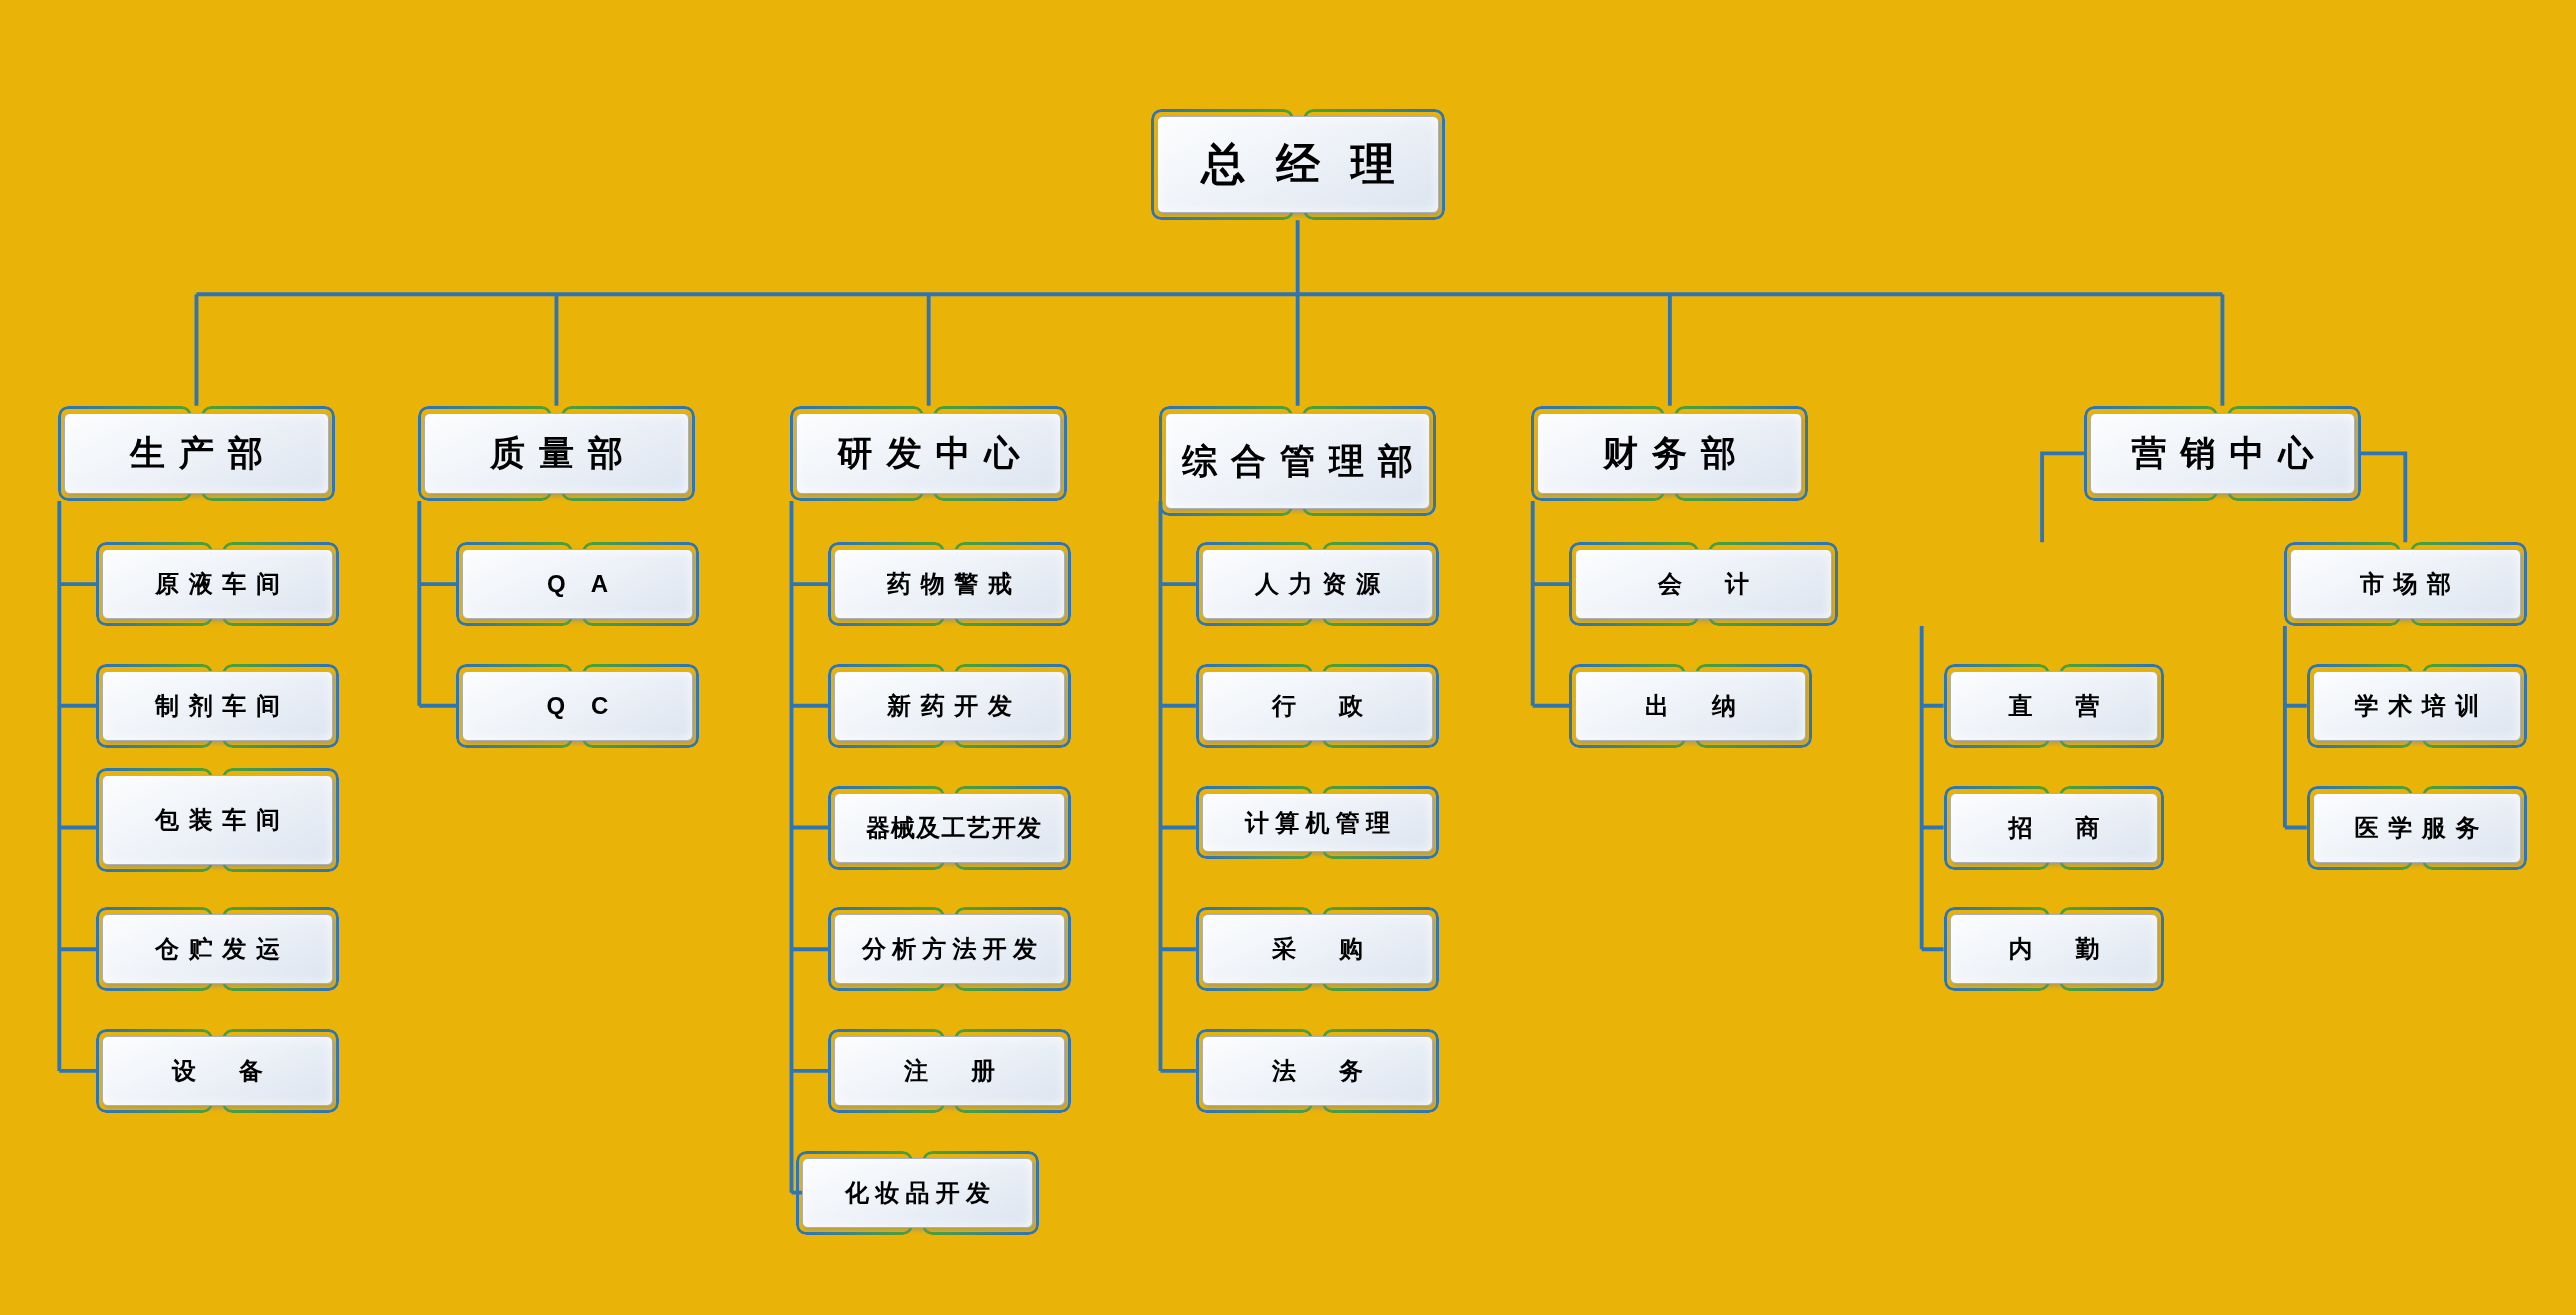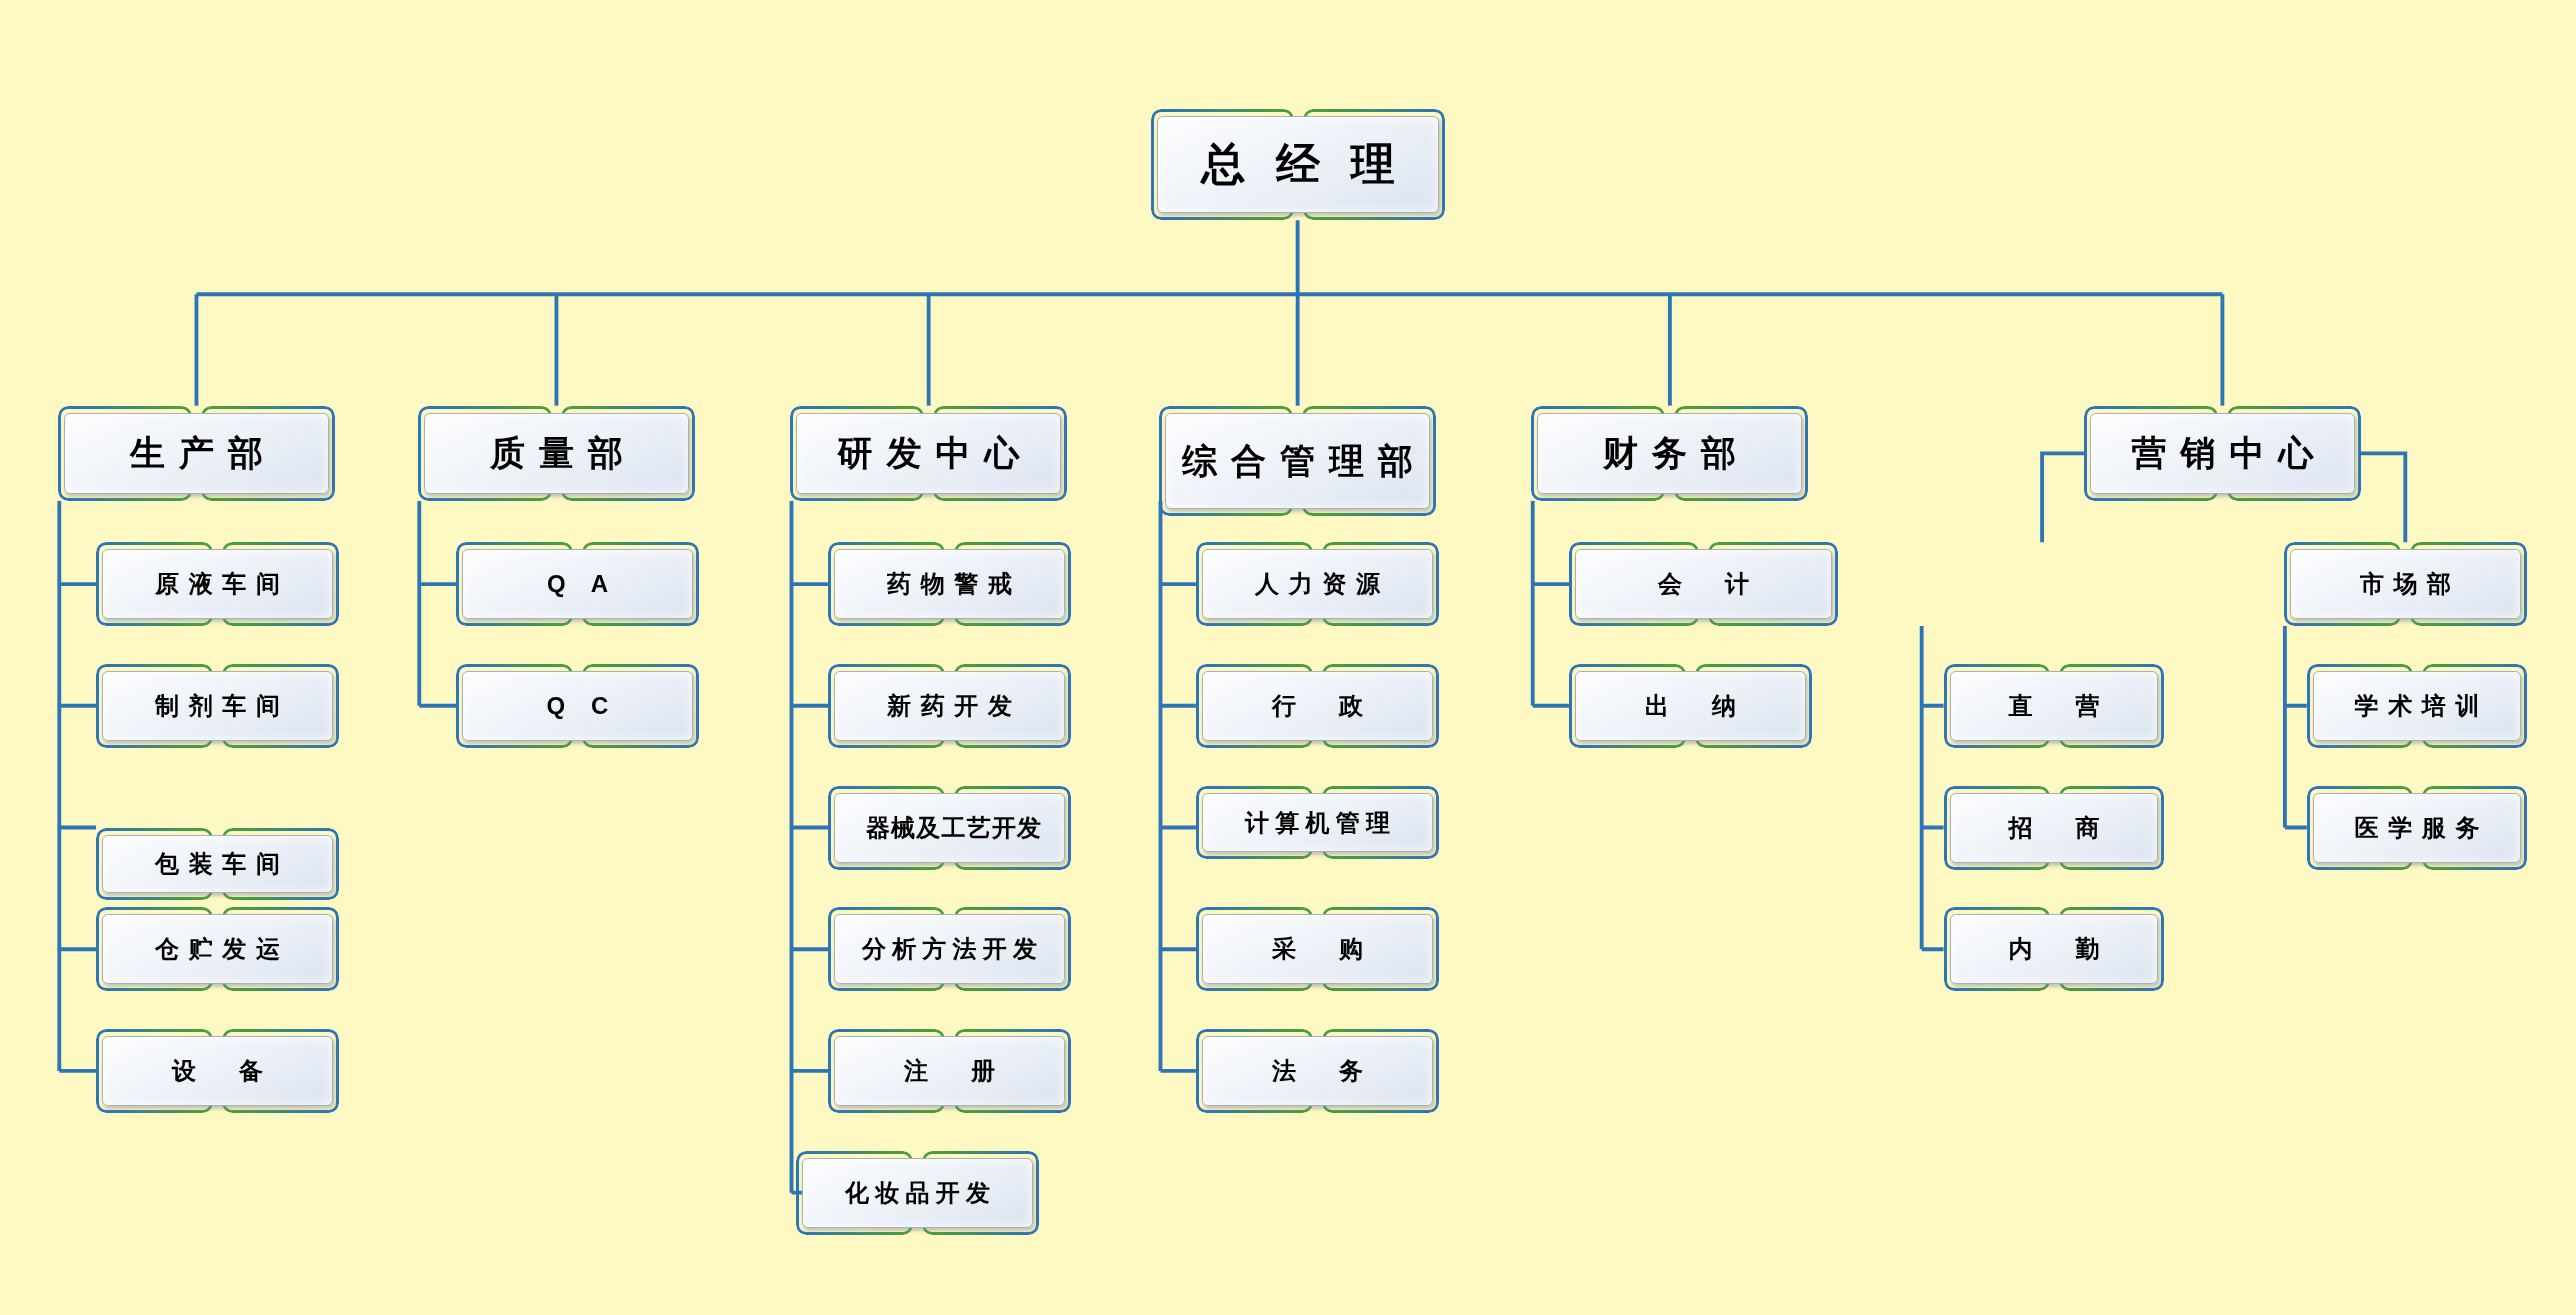--- a/index.html
+++ b/index.html
@@ -1,17 +1,17 @@
 <!DOCTYPE html>
 <html style="font-size:10.3px"><head>
 <meta charset="utf-8">
 <style>
   html,body{margin:0;padding:0;background:#ffffff;}
   .canvas{
-    position:relative;width:2576px;height:1315px;background:#fef9c3;overflow:hidden;
+    position:relative;width:2576px;height:1315px;background:#eab308;overflow:hidden;
     font-family:"Liberation Sans","DejaVu Sans",sans-serif;
     --frame-blue:#2E75B6;--frame-green:#4A9E3C;--connector:#2E75B6;--text:#000000;
   }
   .wires{position:absolute;left:0;top:0;width:2576px;height:1315px;z-index:0;}
   .wires path{stroke:var(--connector);stroke-width:6;fill:none;}
   .node{position:absolute;z-index:1;}
   .fl,.fr{
     position:absolute;border-radius:10.3px;padding:3.2px;
     background:linear-gradient(90deg,var(--frame-blue) 10%,var(--frame-green) 88%);
     -webkit-mask:linear-gradient(#fff 0 0) content-box,linear-gradient(#fff 0 0);
@@ -110,21 +110,21 @@
       <i class="fr"></i>
     <b class="inner"></b>
     <span class="lbl">原液车间</span>
   </div>
   <div class="node lvl3" style="left:96px;top:664px;width:243px;height:84px">
     <i class="fl"></i>
       <i class="fr"></i>
     <b class="inner"></b>
     <span class="lbl">制剂车间</span>
   </div>
-  <div class="node lvl3" style="left:96px;top:828px;width:243px;height:72px">
+  <div class="node lvl3" style="left:96px;top:768px;width:243px;height:104px">
     <i class="fl"></i>
       <i class="fr"></i>
     <b class="inner"></b>
     <span class="lbl">包装车间</span>
   </div>
   <div class="node lvl3" style="left:96px;top:907px;width:243px;height:84px">
     <i class="fl"></i>
       <i class="fr"></i>
     <b class="inner"></b>
     <span class="lbl">仓贮发运</span>

